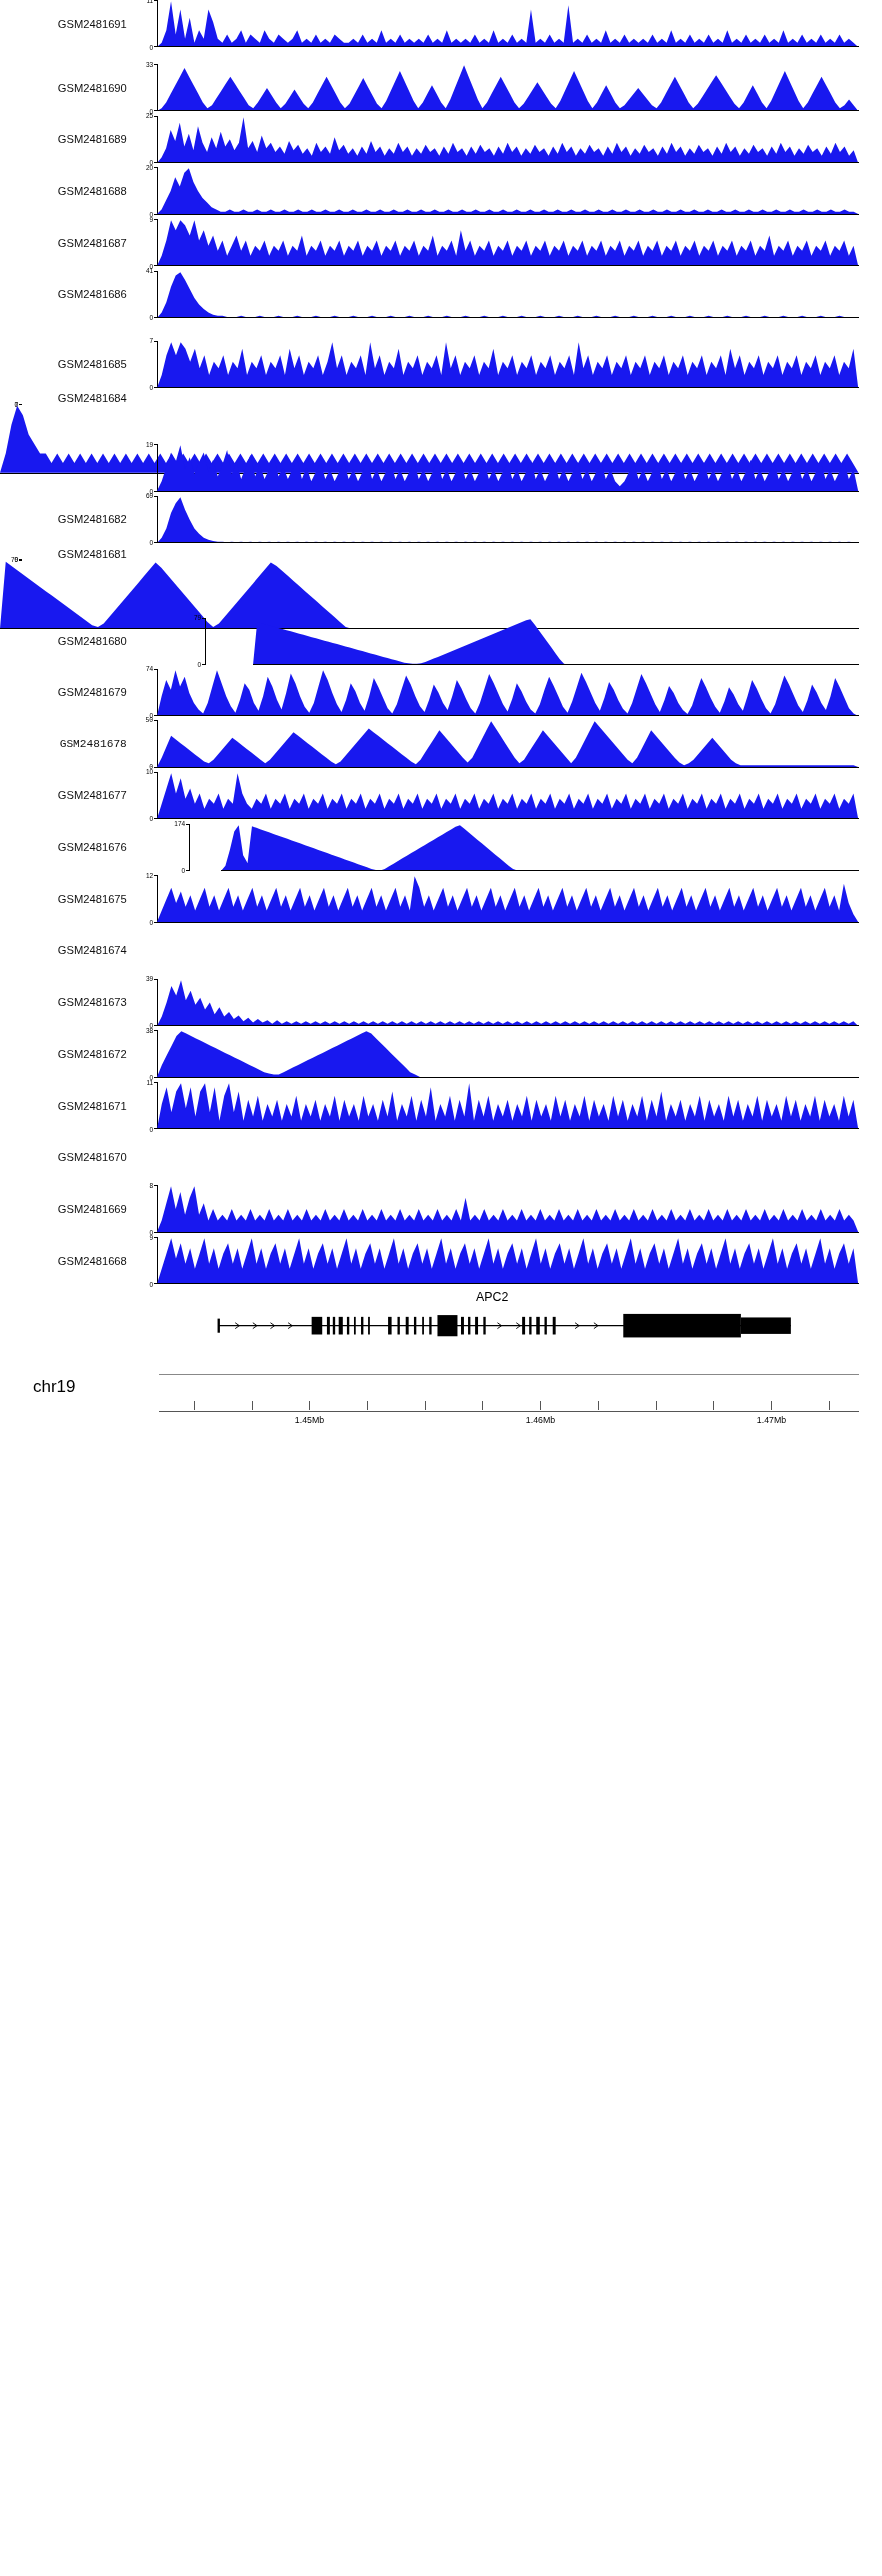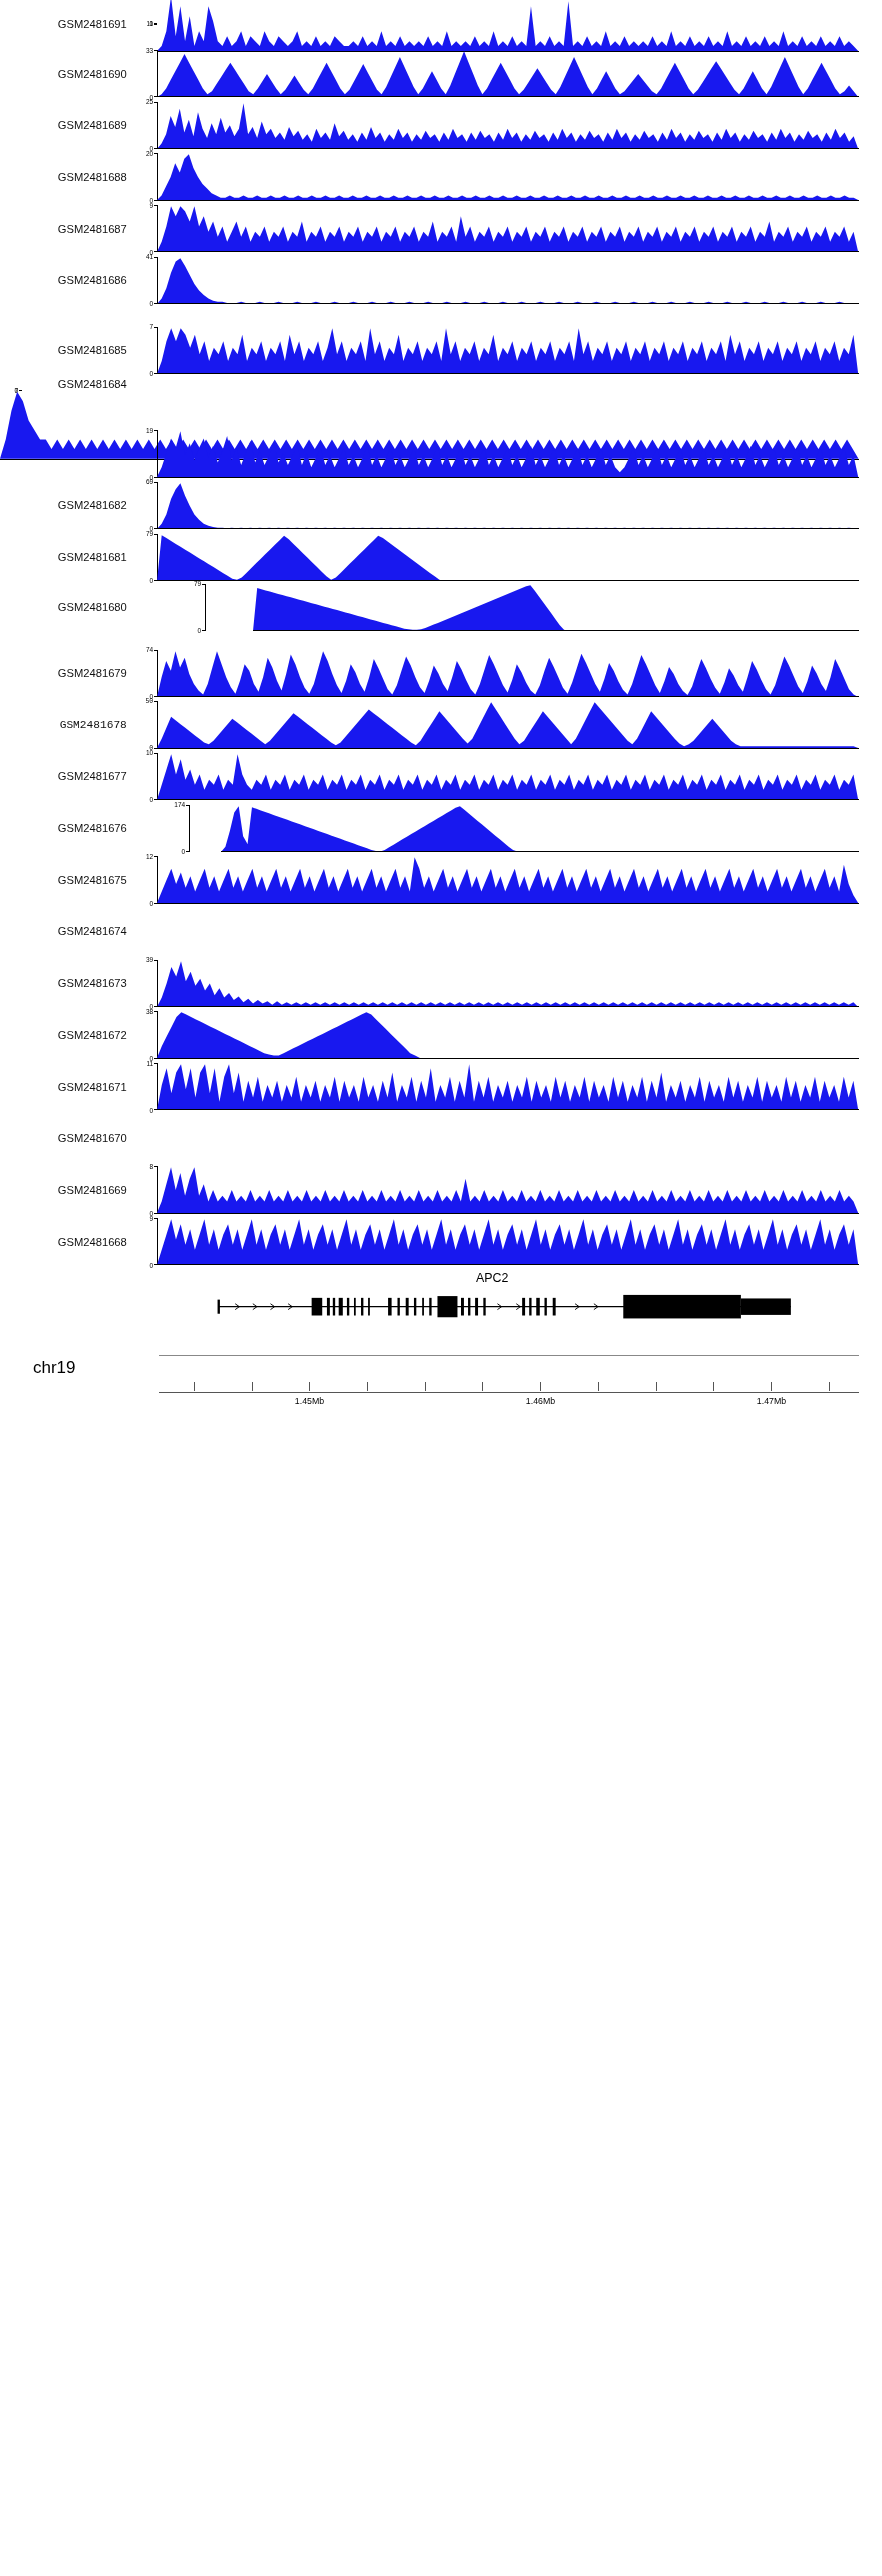--- a/index.html
+++ b/index.html
@@ -60,21 +60,21 @@
   .ruler-line{position:absolute;height:0.6px;background:#888;}
   .ruler-axis{position:absolute;height:0.6px;background:#555;}
   .ruler-tick{position:absolute;width:0.6px;background:#555;}
   .ruler-tick-label{position:absolute;font-size:8.8px;color:#000;text-align:center;}
 </style>
 </head>
 <body>
 
 <div id="root">
   <div id="tracks">
-      <div class="track-row" style="height: 47px; margin-bottom: 3px; align-items: center;">
+      <div class="track-row" style="height: 47px; margin-bottom: 17px;">
         <div class="track-label">GSM2481691</div>
         <div class="track-axis">
           <div class="ax-line"></div>
           <div class="ax-tick" style="top:0"></div>
           <div class="ax-tick" style="bottom:0"></div>
           <div class="ax-max">11</div>
           <div class="ax-min">0</div>
         </div>
         <div class="track-plot" style="margin-right: 23.5px;">
           <svg viewBox="0 0 1000 80" preserveAspectRatio="none">
@@ -220,37 +220,37 @@
           <div class="ax-max">69</div>
           <div class="ax-min">0</div>
         </div>
         <div class="track-plot" style="margin-right: 23.5px;">
           <svg viewBox="0 0 1000 80" preserveAspectRatio="none">
             <path d="M 0 80 L 0.00 80.00 L 6.67 70.96 L 13.33 55.13 L 20.00 29.13 L 26.67 12.17 L 33.33 2.00 L 40.00 23.48 L 46.67 40.43 L 53.33 55.13 L 60.00 64.17 L 66.67 70.96 L 73.33 74.35 L 80.00 76.61 L 86.67 77.74 L 93.33 77.74 L 100.00 78.87 L 106.67 77.74 L 113.33 78.87 L 120.00 77.74 L 126.67 78.87 L 133.33 77.74 L 140.00 78.87 L 146.67 77.74 L 153.33 78.87 L 160.00 77.74 L 166.67 78.87 L 173.33 77.74 L 180.00 78.87 L 186.67 77.74 L 193.33 78.87 L 200.00 77.74 L 206.67 78.87 L 213.33 77.74 L 220.00 78.87 L 226.67 77.74 L 233.33 78.87 L 240.00 77.74 L 246.67 78.87 L 253.33 77.74 L 260.00 78.87 L 266.67 77.74 L 273.33 78.87 L 280.00 77.74 L 286.67 78.87 L 293.33 77.74 L 300.00 78.87 L 306.67 77.74 L 313.33 78.87 L 320.00 77.74 L 326.67 78.87 L 333.33 77.74 L 340.00 78.87 L 346.67 77.74 L 353.33 78.87 L 360.00 77.74 L 366.67 78.87 L 373.33 77.74 L 380.00 78.87 L 386.67 77.74 L 393.33 78.87 L 400.00 77.74 L 406.67 78.87 L 413.33 77.74 L 420.00 78.87 L 426.67 77.74 L 433.33 78.87 L 440.00 77.74 L 446.67 78.87 L 453.33 77.74 L 460.00 78.87 L 466.67 77.74 L 473.33 78.87 L 480.00 77.74 L 486.67 78.87 L 493.33 77.74 L 500.00 78.87 L 506.67 77.74 L 513.33 78.87 L 520.00 77.74 L 526.67 78.87 L 533.33 77.74 L 540.00 78.87 L 546.67 77.74 L 553.33 78.87 L 560.00 77.74 L 566.67 78.87 L 573.33 77.74 L 580.00 78.87 L 586.67 77.74 L 593.33 78.87 L 600.00 77.74 L 606.67 78.87 L 613.33 77.74 L 620.00 78.87 L 626.67 77.74 L 633.33 78.87 L 640.00 77.74 L 646.67 78.87 L 653.33 77.74 L 660.00 78.87 L 666.67 77.74 L 673.33 78.87 L 680.00 77.74 L 686.67 78.87 L 693.33 77.74 L 700.00 78.87 L 706.67 77.74 L 713.33 78.87 L 720.00 77.74 L 726.67 78.87 L 733.33 77.74 L 740.00 78.87 L 746.67 77.74 L 753.33 78.87 L 760.00 77.74 L 766.67 78.87 L 773.33 77.74 L 780.00 78.87 L 786.67 77.74 L 793.33 78.87 L 800.00 77.74 L 806.67 78.87 L 813.33 77.74 L 820.00 78.87 L 826.67 77.74 L 833.33 78.87 L 840.00 77.74 L 846.67 78.87 L 853.33 77.74 L 860.00 78.87 L 866.67 77.74 L 873.33 78.87 L 880.00 77.74 L 886.67 78.87 L 893.33 77.74 L 900.00 78.87 L 906.67 77.74 L 913.33 78.87 L 920.00 77.74 L 926.67 78.87 L 933.33 77.74 L 940.00 78.87 L 946.67 77.74 L 953.33 78.87 L 960.00 77.74 L 966.67 78.87 L 973.33 77.74 L 980.00 78.87 L 986.67 77.74 L 993.33 78.87 L 1000.00 80.00 L 1000 80 Z" fill="#1818ef"></path>
           </svg>
           <div class="baseline"></div>
         </div>
       </div>
-      <div class="track-row" style="height: 47px; margin-bottom: 3px;">
+      <div class="track-row" style="height: 47px; margin-bottom: 23px; flex-direction: column;">
         <div class="track-label">GSM2481681</div>
         <div class="track-axis">
           <div class="ax-line"></div>
           <div class="ax-tick" style="top:0"></div>
           <div class="ax-tick" style="bottom:0"></div>
           <div class="ax-max">79</div>
           <div class="ax-min">0</div>
         </div>
         <div class="track-plot" style="margin-right: 23.5px;">
           <svg viewBox="0 0 1000 80" preserveAspectRatio="none">
             <path d="M 0 80 L 0.00 80.00 L 6.71 2.00 L 13.42 6.94 L 20.13 11.87 L 26.85 16.81 L 33.56 21.75 L 40.27 26.68 L 46.98 31.62 L 53.69 36.56 L 60.40 41.49 L 67.11 46.43 L 73.83 51.37 L 80.54 56.30 L 87.25 61.24 L 93.96 66.18 L 100.67 71.11 L 107.38 76.05 L 114.09 78.03 L 120.81 74.08 L 127.52 66.18 L 134.23 58.28 L 140.94 50.38 L 147.65 42.48 L 154.36 34.58 L 161.07 26.68 L 167.79 18.78 L 174.50 10.89 L 181.21 2.99 L 187.92 8.91 L 194.63 16.81 L 201.34 24.71 L 208.05 32.61 L 214.77 40.51 L 221.48 48.41 L 228.19 56.30 L 234.90 64.20 L 241.61 72.10 L 248.32 78.03 L 255.03 74.08 L 261.74 66.18 L 268.46 58.28 L 275.17 50.38 L 281.88 42.48 L 288.59 34.58 L 295.30 26.68 L 302.01 18.78 L 308.72 10.89 L 315.44 2.99 L 322.15 6.94 L 328.86 12.86 L 335.57 18.78 L 342.28 24.71 L 348.99 30.63 L 355.70 36.56 L 362.42 42.48 L 369.13 48.41 L 375.84 54.33 L 382.55 60.25 L 389.26 66.18 L 395.97 72.10 L 402.68 78.03 L 409.40 80.00 L 416.11 80.00 L 422.82 80.00 L 429.53 80.00 L 436.24 80.00 L 442.95 80.00 L 449.66 80.00 L 456.38 80.00 L 463.09 80.00 L 469.80 80.00 L 476.51 80.00 L 483.22 80.00 L 489.93 80.00 L 496.64 80.00 L 503.36 80.00 L 510.07 80.00 L 516.78 80.00 L 523.49 80.00 L 530.20 80.00 L 536.91 80.00 L 543.62 80.00 L 550.34 80.00 L 557.05 80.00 L 563.76 80.00 L 570.47 80.00 L 577.18 80.00 L 583.89 80.00 L 590.60 80.00 L 597.32 80.00 L 604.03 80.00 L 610.74 80.00 L 617.45 80.00 L 624.16 80.00 L 630.87 80.00 L 637.58 80.00 L 644.30 80.00 L 651.01 80.00 L 657.72 80.00 L 664.43 80.00 L 671.14 80.00 L 677.85 80.00 L 684.56 80.00 L 691.28 80.00 L 697.99 80.00 L 704.70 80.00 L 711.41 80.00 L 718.12 80.00 L 724.83 80.00 L 731.54 80.00 L 738.26 80.00 L 744.97 80.00 L 751.68 80.00 L 758.39 80.00 L 765.10 80.00 L 771.81 80.00 L 778.52 80.00 L 785.23 80.00 L 791.95 80.00 L 798.66 80.00 L 805.37 80.00 L 812.08 80.00 L 818.79 80.00 L 825.50 80.00 L 832.21 80.00 L 838.93 80.00 L 845.64 80.00 L 852.35 80.00 L 859.06 80.00 L 865.77 80.00 L 872.48 80.00 L 879.19 80.00 L 885.91 80.00 L 892.62 80.00 L 899.33 80.00 L 906.04 80.00 L 912.75 80.00 L 919.46 80.00 L 926.17 80.00 L 932.89 80.00 L 939.60 80.00 L 946.31 80.00 L 953.02 80.00 L 959.73 80.00 L 966.44 80.00 L 973.15 80.00 L 979.87 80.00 L 986.58 80.00 L 993.29 80.00 L 1000.00 80.00 L 1000 80 Z" fill="#1818ef"></path>
           </svg>
           <div class="baseline"></div>
         </div>
       </div>
-      <div class="track-row" style="height: 47px; margin-bottom: 19px; gap: 48px;">
+      <div class="track-row" style="height: 47px; margin-bottom: 4px; gap: 48px;">
         <div class="track-label">GSM2481680</div>
         <div class="track-axis">
           <div class="ax-line"></div>
           <div class="ax-tick" style="top:0"></div>
           <div class="ax-tick" style="bottom:0"></div>
           <div class="ax-max">79</div>
           <div class="ax-min">0</div>
         </div>
         <div class="track-plot" style="margin-right: 23.5px;">
           <svg viewBox="0 0 1000 80" preserveAspectRatio="none">

